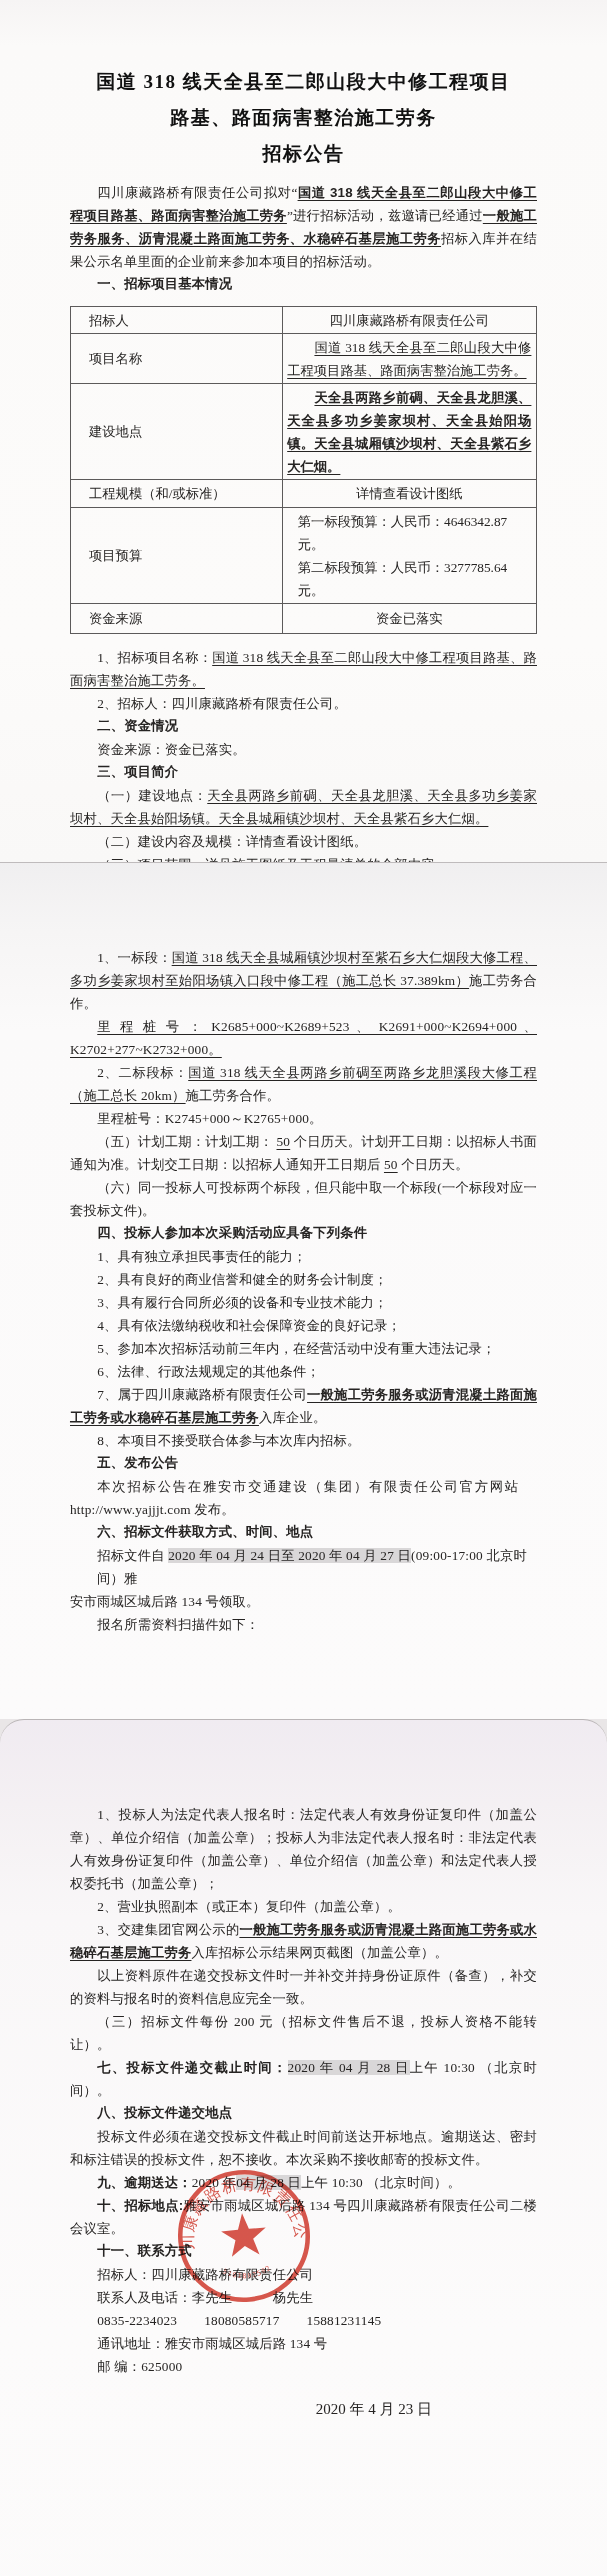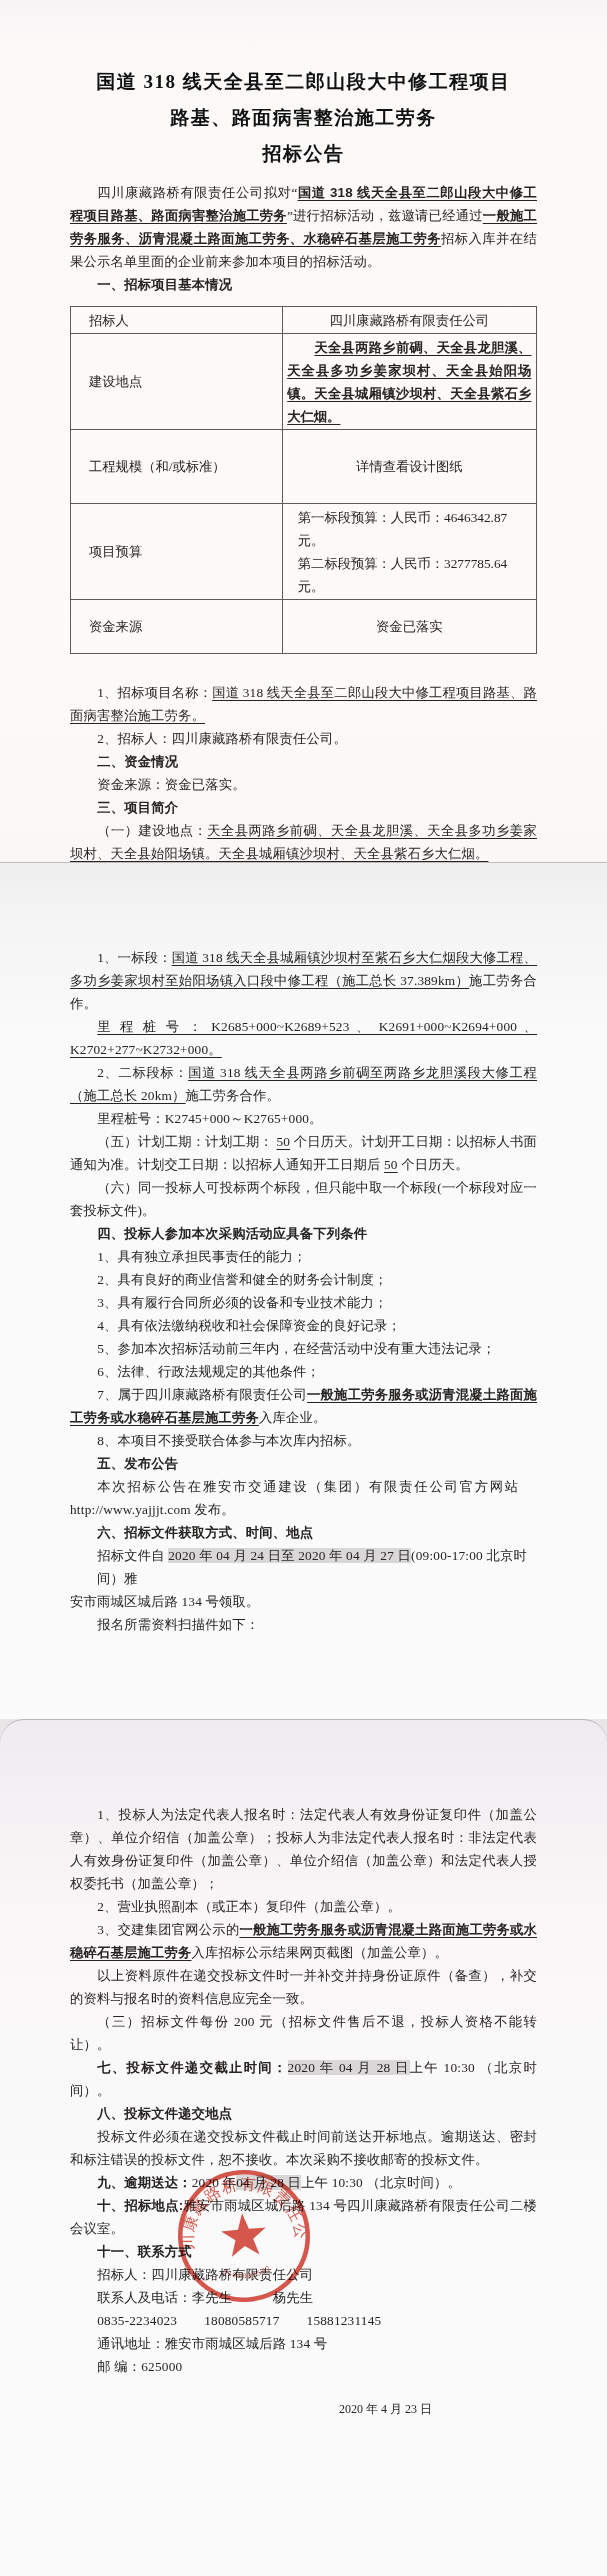--- a/index.html
+++ b/index.html
@@ -53,21 +53,21 @@
     font-size:13.3px;
     line-height:23px;
     text-align:justify;
     letter-spacing:0.2px;
   }
   .p{text-indent:2.05em;}
   .p0{text-indent:0;}
   .h{
     text-indent:2.05em;
     font-weight:700;
-    font-family:Liberation Serif, serif;
+    font-family:Liberation Mono, monospace;
     letter-spacing:0.4px;
   }
   .b{
     font-weight:700;
     font-family:"Liberation Sans","DejaVu Sans",sans-serif;
   }
   .u{
     text-decoration:underline;
     text-underline-offset:3px;
     text-decoration-thickness:0.8px;
@@ -99,23 +99,23 @@
   }
   table.basic tr:nth-child(1) td,table.basic tr:nth-child(1) th{height:23px;}
   table.basic tr:nth-child(2) td,table.basic tr:nth-child(2) th{height:44px;}
   table.basic tr:nth-child(3) td,table.basic tr:nth-child(3) th{height:70px;}
   table.basic tr:nth-child(4) td,table.basic tr:nth-child(4) th{height:24px;}
   table.basic tr:nth-child(5) td,table.basic tr:nth-child(5) th{height:50px;}
   table.basic tr:nth-child(6) td,table.basic tr:nth-child(6) th{height:26px;}
   td .val-center{text-align:center;}
   td .val-indent{text-indent:2.05em;text-align:justify;}
   td .val-lines{padding-left:10.6px;}
-  .after-table{margin-top:27px;}
+  .after-table{margin-top:12px;}
   .date-line{
-    font-size:12px;
+    font-size:15px;
     line-height:23px;
     text-align:right;
     padding-right:105px;
     margin-top:20px;
   }
   .stamp{
     position:absolute;
     left:175px;
     top:446px;
     width:138px;
@@ -142,20 +142,26 @@
       <p class="ln p"><span>四川康藏路桥有限责任公司拟对“</span><span class="b u">国道 318 线天全县至二郎山段大中修工程项目路基、路面病害整治施工劳务</span><span>”进行招标活动，兹邀请已经通过</span><span class="b u">一般施工劳务服务、沥青混凝土路面施工劳务、水稳碎石基层施工劳务</span><span>招标入库并在结果公示名单里面的企业前来参加本项目的招标活动。</span></p>
 
       <p class="ln h tbl-heading">一、招标项目基本情况</p>
 
       <table class="basic">
         <tbody>
             <tr>
               <th>招标人</th>
               <td>
                 <div class="val-center"><span>四川康藏路桥有限责任公司</span></div>
+              </td>
+            </tr>
+            <tr>
+              <th>项目名称</th>
+              <td>
+                <div class="val-indent"><span class="u">国道 318 线天全县至二郎山段大中修工程项目路基、路面病害整治施工劳务。</span></div>
               </td>
             </tr>
             <tr>
               <th>建设地点</th>
               <td>
                 <div class="val-indent"><span class="b u">天全县两路乡前碉、天全县龙胆溪、天全县多功乡姜家坝村、天全县始阳场镇。天全县城厢镇沙坝村、天全县紫石乡大仁烟。</span></div>
               </td>
             </tr>
             <tr>
               <th>工程规模（和/或标准）</th>

